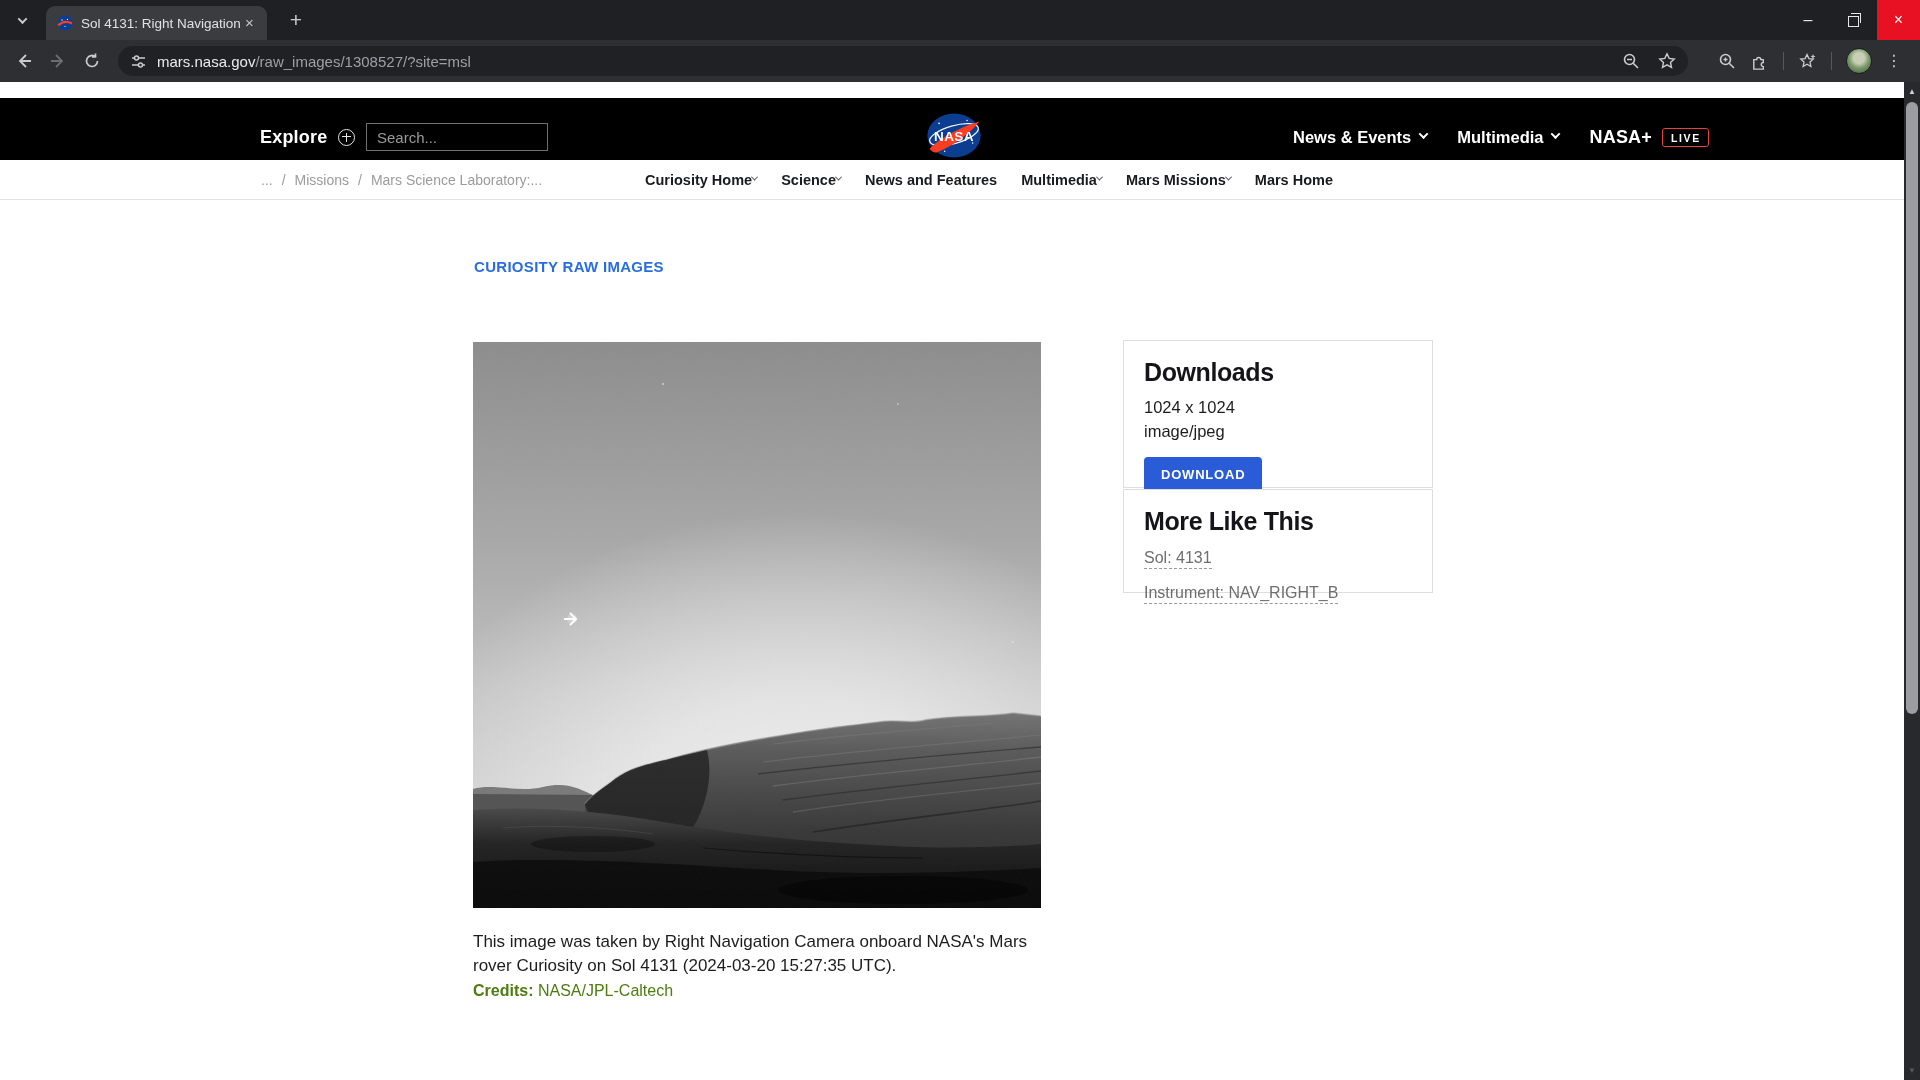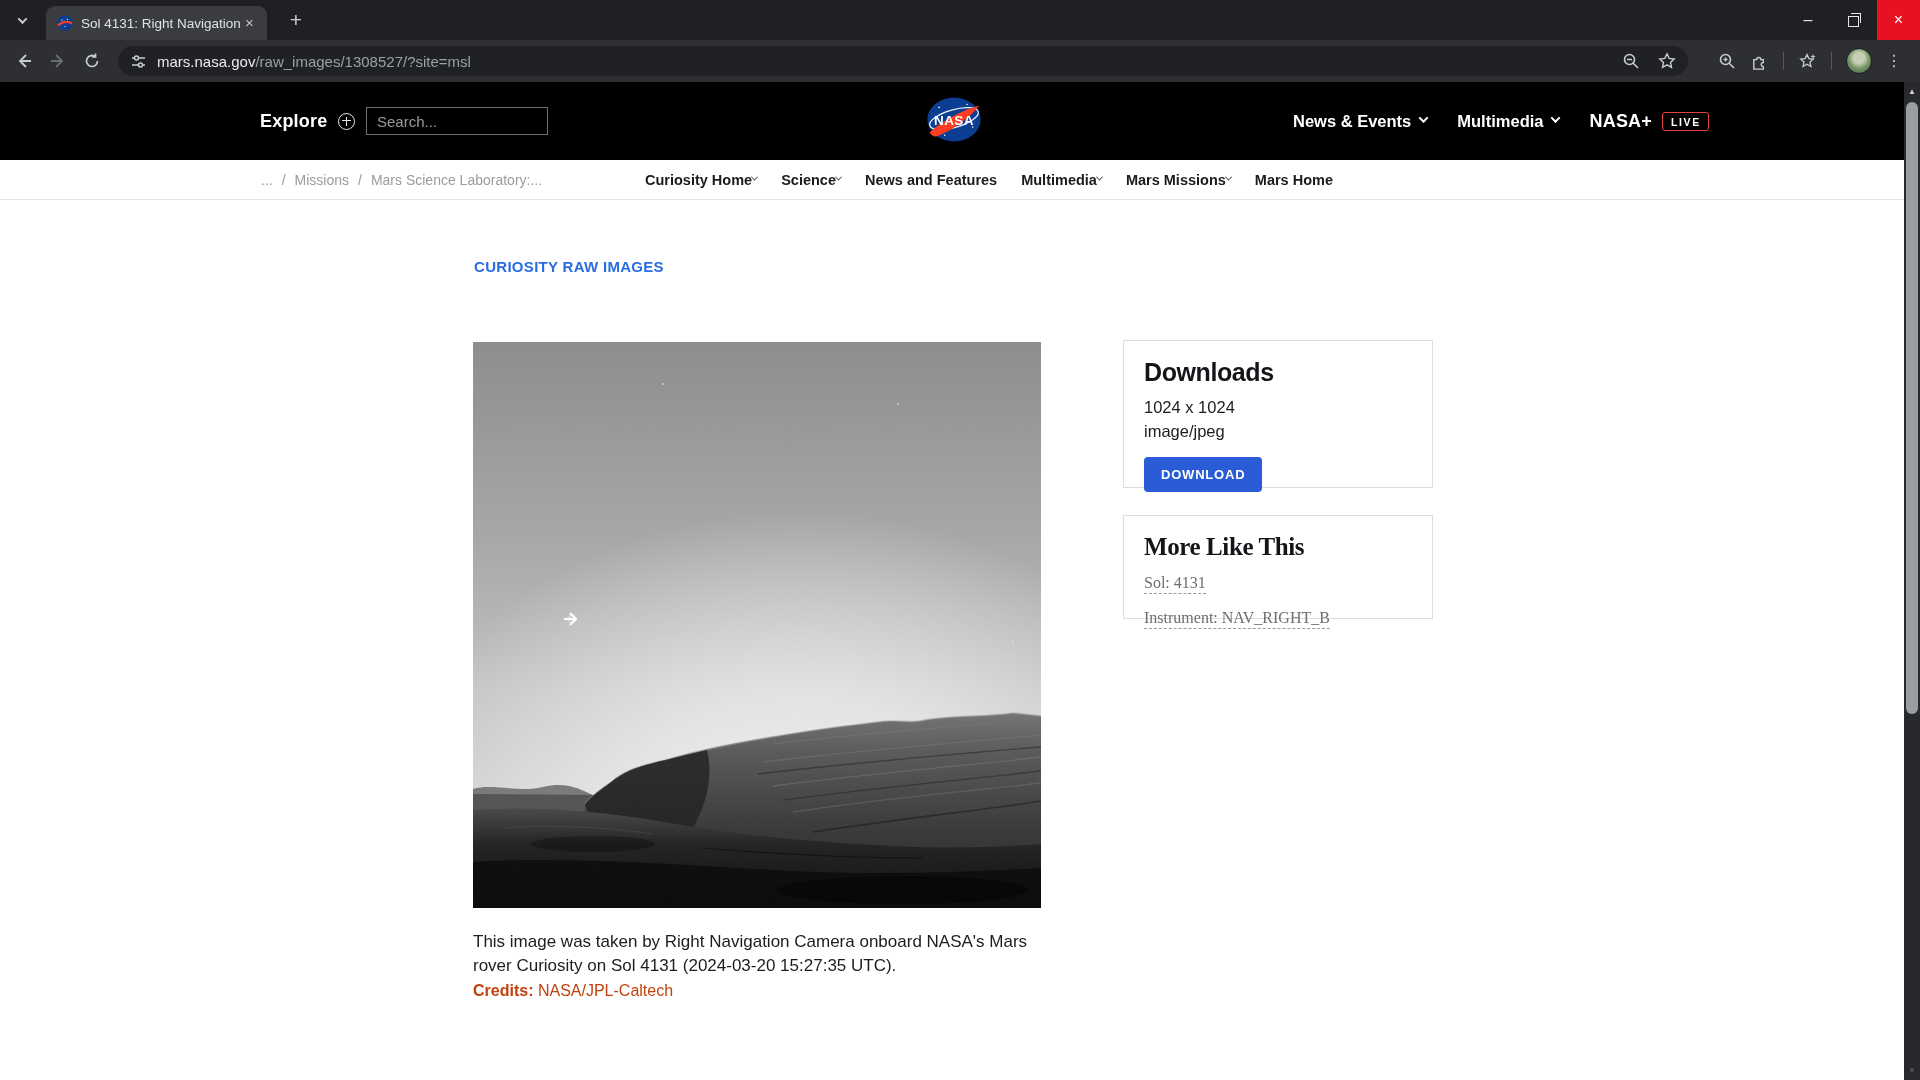--- a/index.html
+++ b/index.html
@@ -32,21 +32,21 @@
   .url-actions { margin-left:auto; display:flex; align-items:center; gap:18px; }
   .tb-right { position:absolute; right:18px; top:5px; height:32px; display:flex; align-items:center; gap:14px; }
   .tb-divider { width:1px; height:18px; background:#55585c; }
   .avatar { width:26px; height:26px; border-radius:50%; background:radial-gradient(circle at 50% 38%, #c9cfb6 0 28%, #7a9a6a 52%, #3c5a3e 100%); border:1px solid #1c1d20; cursor:pointer; }
   .kebab { color:#c7c9cc; font-size:16px; letter-spacing:0; cursor:pointer; line-height:1; }
   .icon-btn { cursor:pointer; display:flex; align-items:center; justify-content:center; }
 
   
   .viewport { position:absolute; left:0; top:82px; width:1904px; height:998px; background:#fff; overflow:hidden; }
 
-  .nasa-header { position:absolute; left:0; top:0; width:1904px; height:78px; background:#000;padding-left:20px; }
+  .nasa-header { position:absolute; left:0; top:16px; width:1904px; height:78px; background:#000;padding-left:20px; }
   .explore-row { position:absolute; left:260px; top:0; height:78px; display:flex; align-items:center; gap:11px; }
   .explore-label { color:#fff; font-size:18px; font-weight:800; letter-spacing:.2px; cursor:pointer; }
   .explore-ring { width:17px; height:17px; border:1.6px solid #e6e6e6; border-radius:50%; position:relative; cursor:pointer; }
   .explore-ring::before, .explore-ring::after { content:""; position:absolute; background:#e6e6e6; }
   .explore-ring::before { left:3px; right:3px; top:6.2px; height:1.6px; }
   .explore-ring::after { top:3px; bottom:3px; left:6.2px; width:1.6px; }
   .hdr-search { position:absolute; left:366px; top:25px; width:182px; height:28px; background:transparent; border:1px solid #6f6f6f; color:#cfcfcf; font-size:15px; padding:0 10px; font-family:inherit; }
   .hdr-search::placeholder { color:#9a9a9a; }
   .nasa-logo { position:absolute; left:926px; top:14px; cursor:pointer; }
   .hdr-right { position:absolute; left:1293px; top:0; height:78px; display:flex; align-items:center; gap:30px;text-align:right; }
@@ -61,26 +61,26 @@
   .breadcrumb a { color:#9b9b9b; text-decoration:none; cursor:pointer; }
   .subnav-menu { position:absolute; left:645px; top:0; height:40px; display:flex; align-items:center; gap:24px; }
   .subnav-item { display:flex; align-items:center; font-size:14.5px; font-weight:700; color:#1a1b1e; cursor:pointer; }
   .subnav-item .chev { color:#4a4a4a; margin-top:-3px; }
 
   .eyebrow { position:absolute; left:474px; top:176px; font-size:15px; font-weight:600; color:#2a6de0; letter-spacing:.3px; text-decoration:none; cursor:pointer; }
   .page-title { position:absolute; left:471px; top:194px; width:660px; font-size:34px; font-weight:800; letter-spacing:-1.2px; color:#151519; }
 
   .mars-figure { position:absolute; left:473px; top:260px; width:568px; height:566px; background:#b9b9b9; overflow:hidden; }
   .caption { position:absolute; left:473px; top:848px; width:562px; font-size:17px; line-height:1.42; color:#1d1d1f; }
-  .credits { position:absolute; left:473px; top:900px; font-size:16px; color:#c2410c; }
+  .credits { position:absolute; left:473px; top:900px; font-size:16px; color:#4d7c0f; }
   .credits b { font-weight:700; }
 
   .card { position:absolute; left:1123px; width:310px; background:#fff; border:1px solid #dedede; padding:17px 20px 20px 20px; }
   .card-downloads { top:258px; height:148px; }
-  .card-mlt { top:433px; height:104px;font-family:Liberation Serif, serif; }
+  .card-mlt { top:407px; height:104px; }
   .card h2 { font-size:25px; font-weight:800; color:#151519; letter-spacing:-.4px; }
   .dl-meta { margin-top:9px; font-size:16.5px; color:#1d1d1f; line-height:1.45; }
   .dl-btn { display:inline-block; margin-top:13px; background:#2a5cd7; color:#fff; border:none; font-size:13px; font-weight:700; letter-spacing:.8px; padding:10px 17px; border-radius:4px; cursor:pointer; font-family:inherit; }
   .mlt-link { display:table; margin-top:15px; font-size:16px; color:#6e6e6e; text-decoration:none; border-bottom:1.5px dashed #9a9a9a; padding-bottom:1px; cursor:pointer; }
   .card h2 + .mlt-link { margin-top:13px; }
 
   
   .scrollbar { position:absolute; right:0; top:82px; width:16px; height:998px; background:#28292c; }
   .scroll-arrow { position:absolute; left:0; width:16px; text-align:center; font-size:8px; }
   .scroll-up { top:5px; color:#cfd1d4; }

